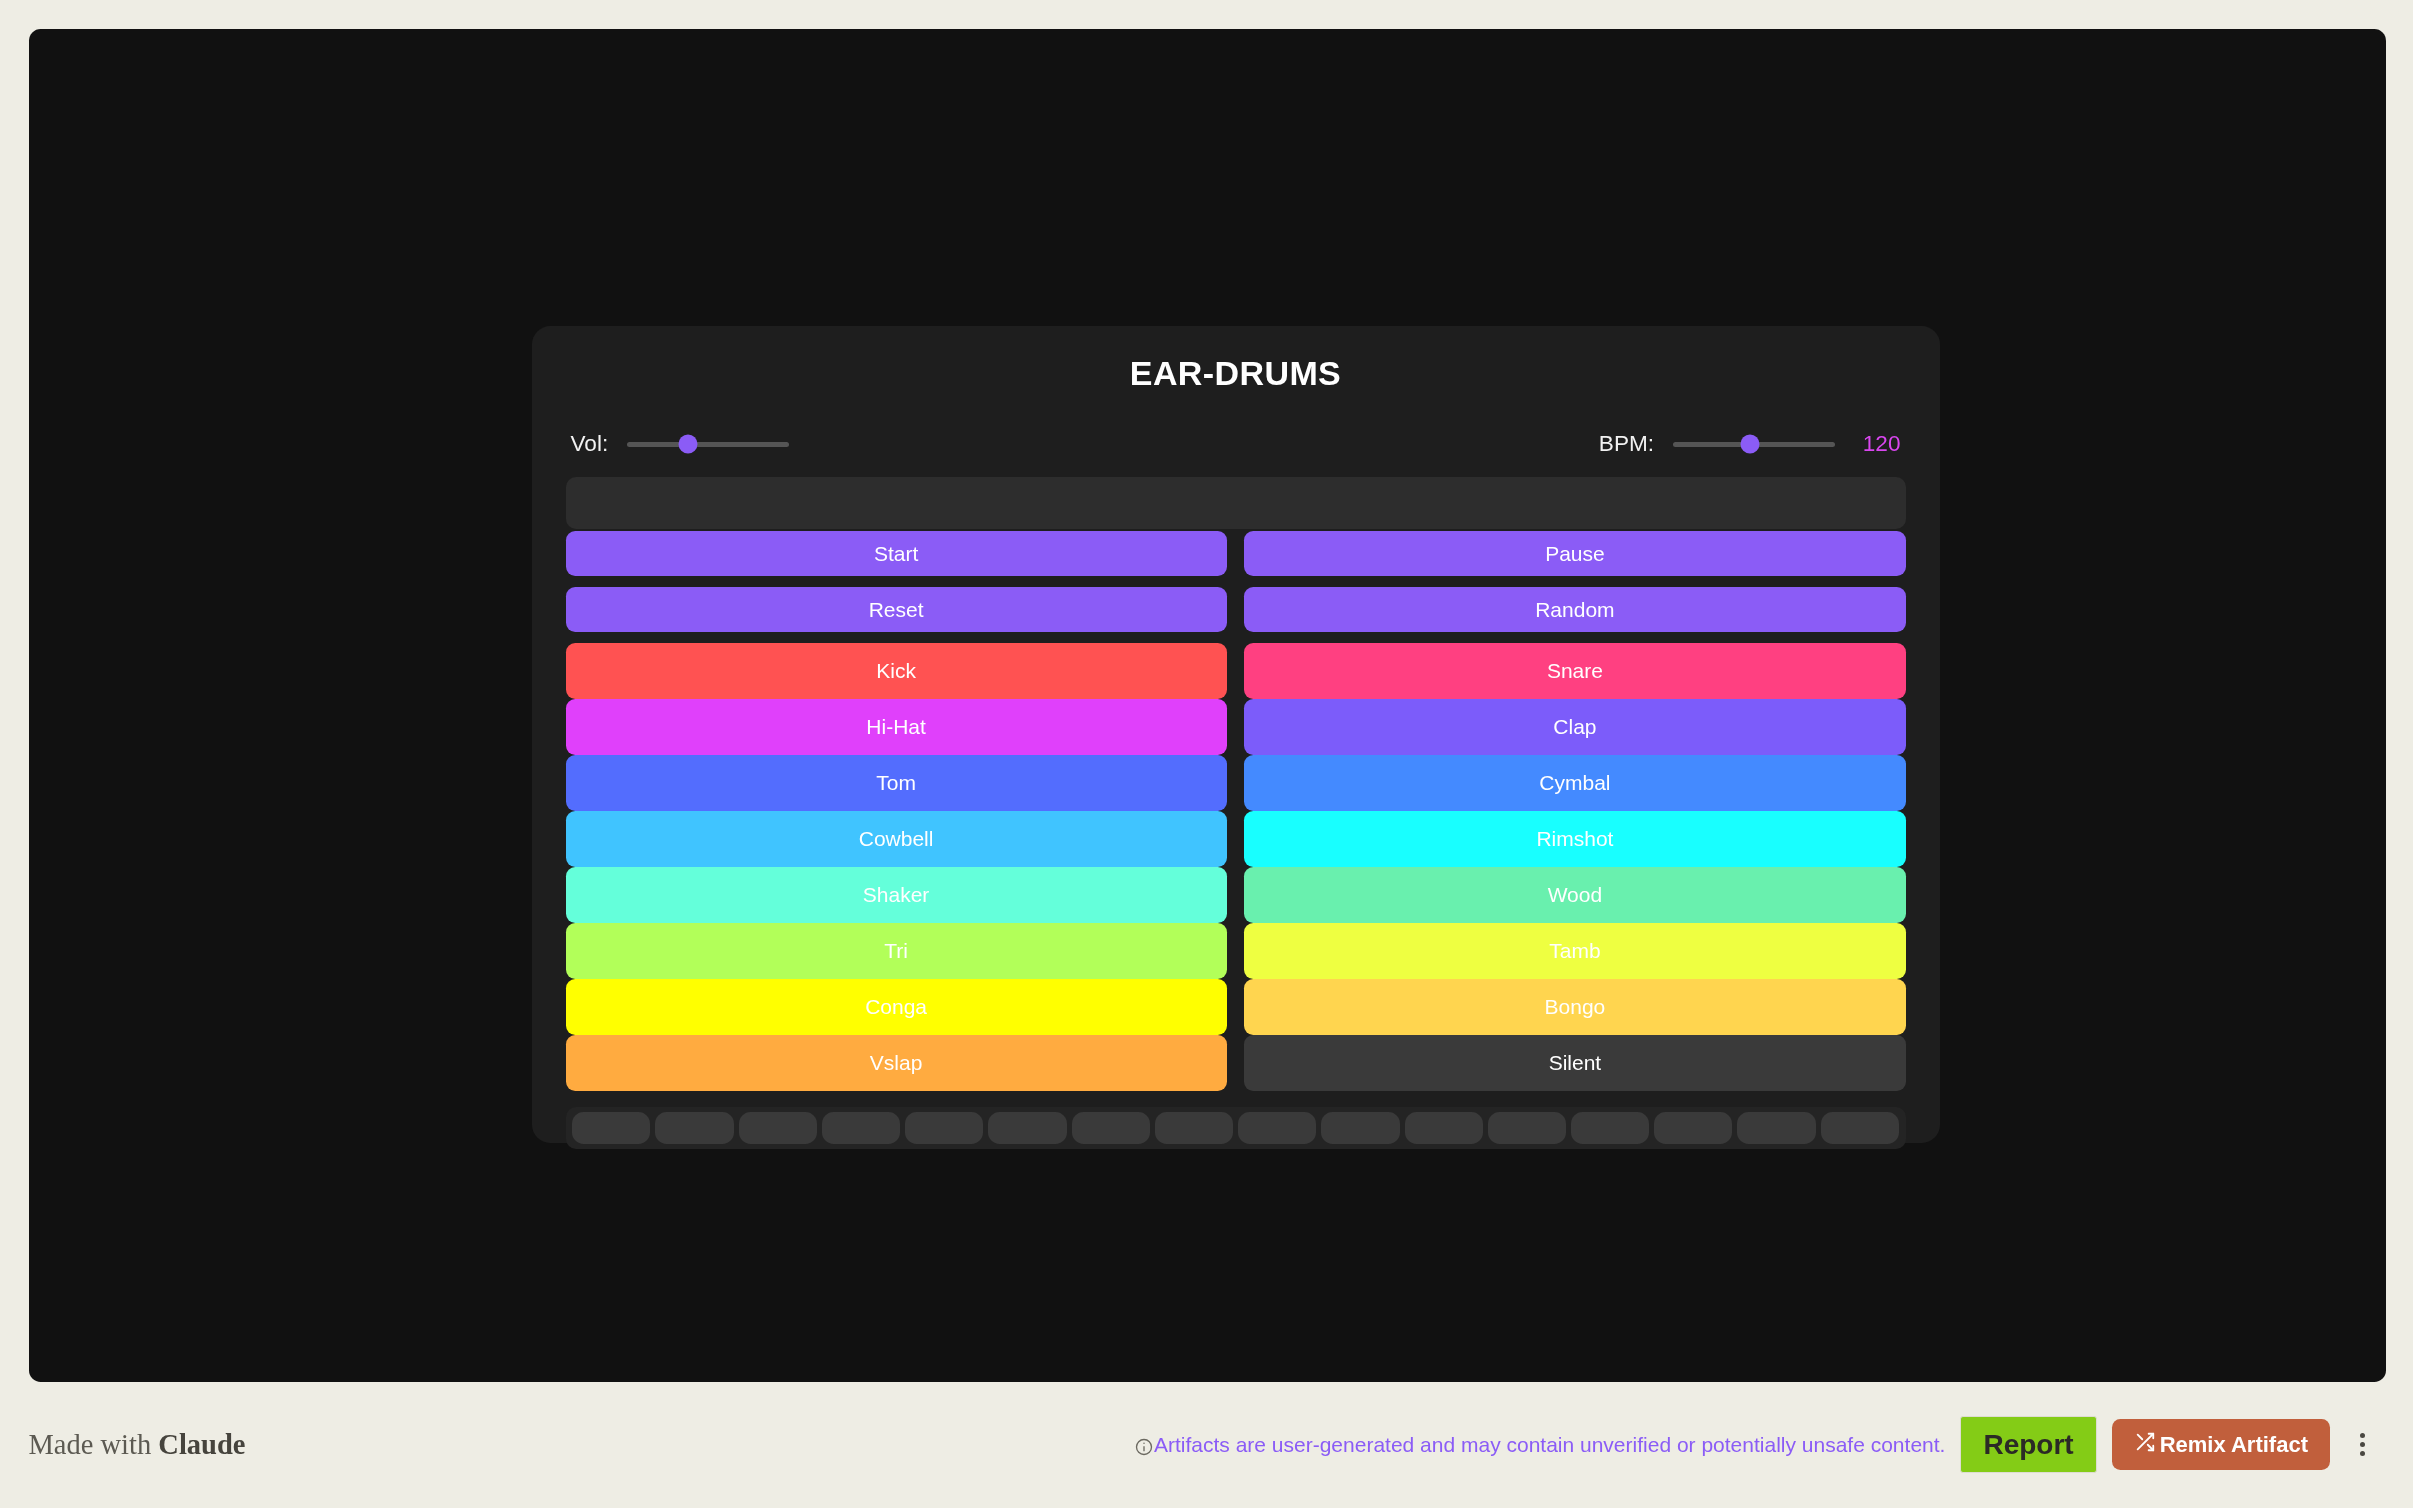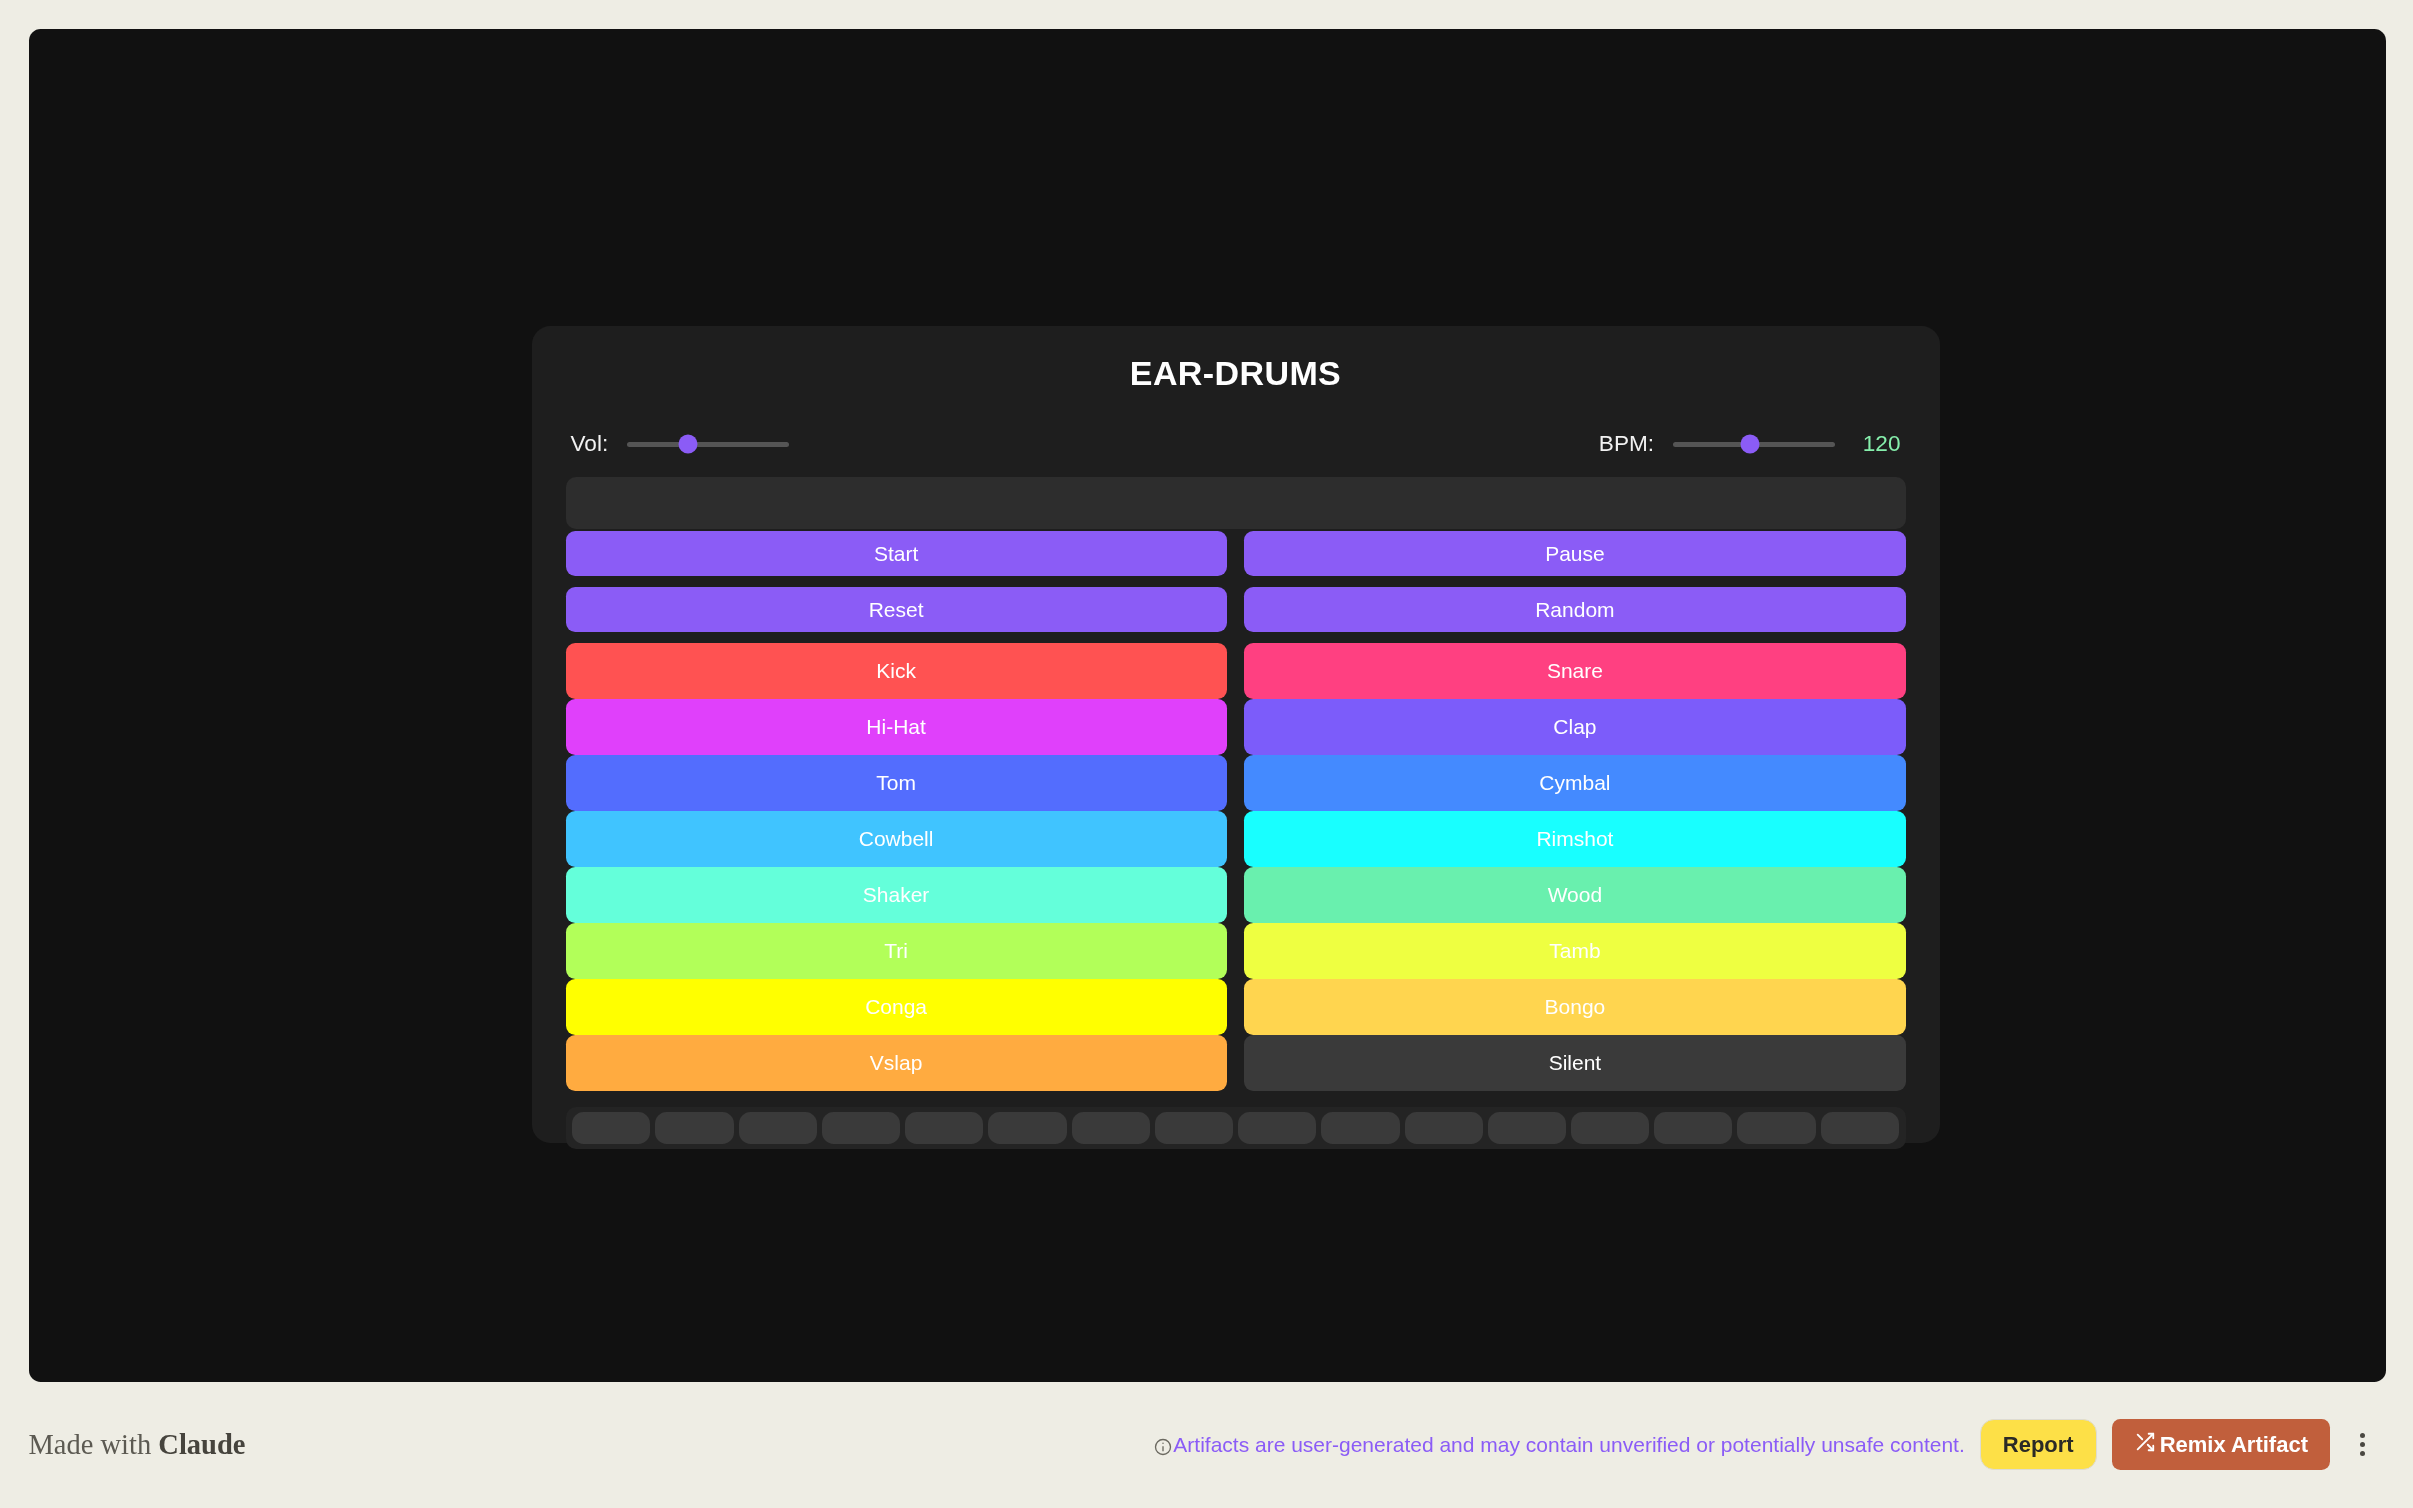--- a/index.html
+++ b/index.html
@@ -76,21 +76,21 @@
   .slider-thumb {
     position: absolute;
     top: 50%;
     width: 19px;
     height: 19px;
     border-radius: 50%;
     background: #8B5CF6;
     transform: translate(-50%, -50%);
   }
   #bpm-value {
-    color: #86efac;
+    color: #d946ef;
     font-size: 22.6px;
     margin-left: 22px;
     min-width: 44px;
     text-align: right;
     line-height: 1;
   }
 
   
   #display-bar {
     margin-top: 15px;
@@ -178,25 +178,25 @@
     white-space: nowrap;
   }
   .info-icon {
     display: inline-flex;
     align-items: center;
     justify-content: center;
     width: 20px;
     height: 20px;
   }
   #report-button {
-    background: #fde047;
+    background: #84cc16;
     border: 0.8px solid #DEDCD2;
-    border-radius: 14px;
+    border-radius: 3px;
     color: #2B2A26;
-    font-size: 22px;
+    font-size: 28px;
     font-weight: bold;
     padding: 11.7px 22px;
     cursor: pointer;
     font-family: "Liberation Sans", sans-serif;
   }
   #remix-artifact-button {
     background: #C15F3C;
     border: none;
     border-radius: 8.4px;
     color: #FFFFFF;

